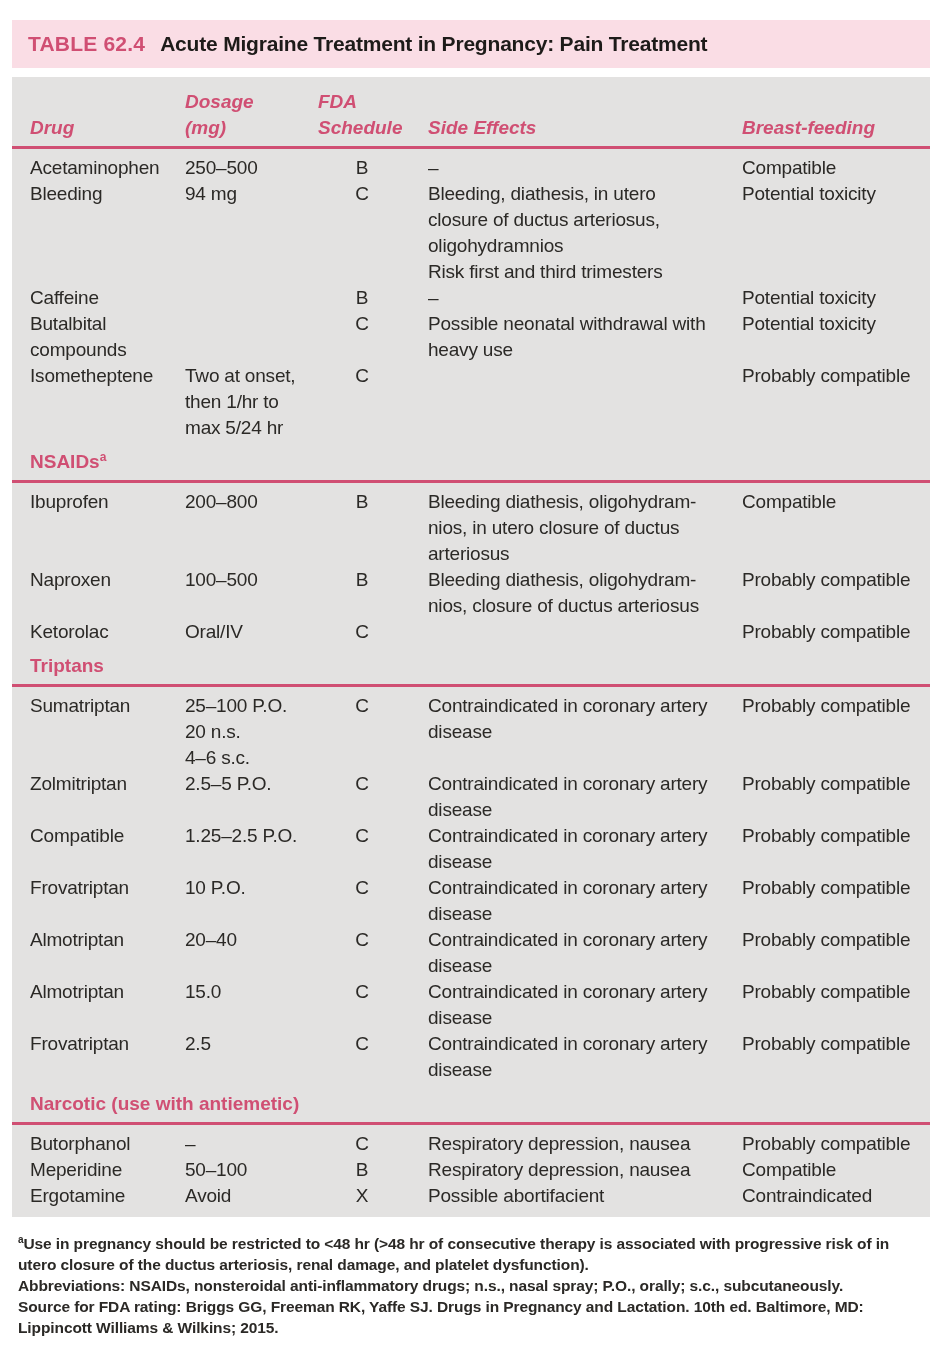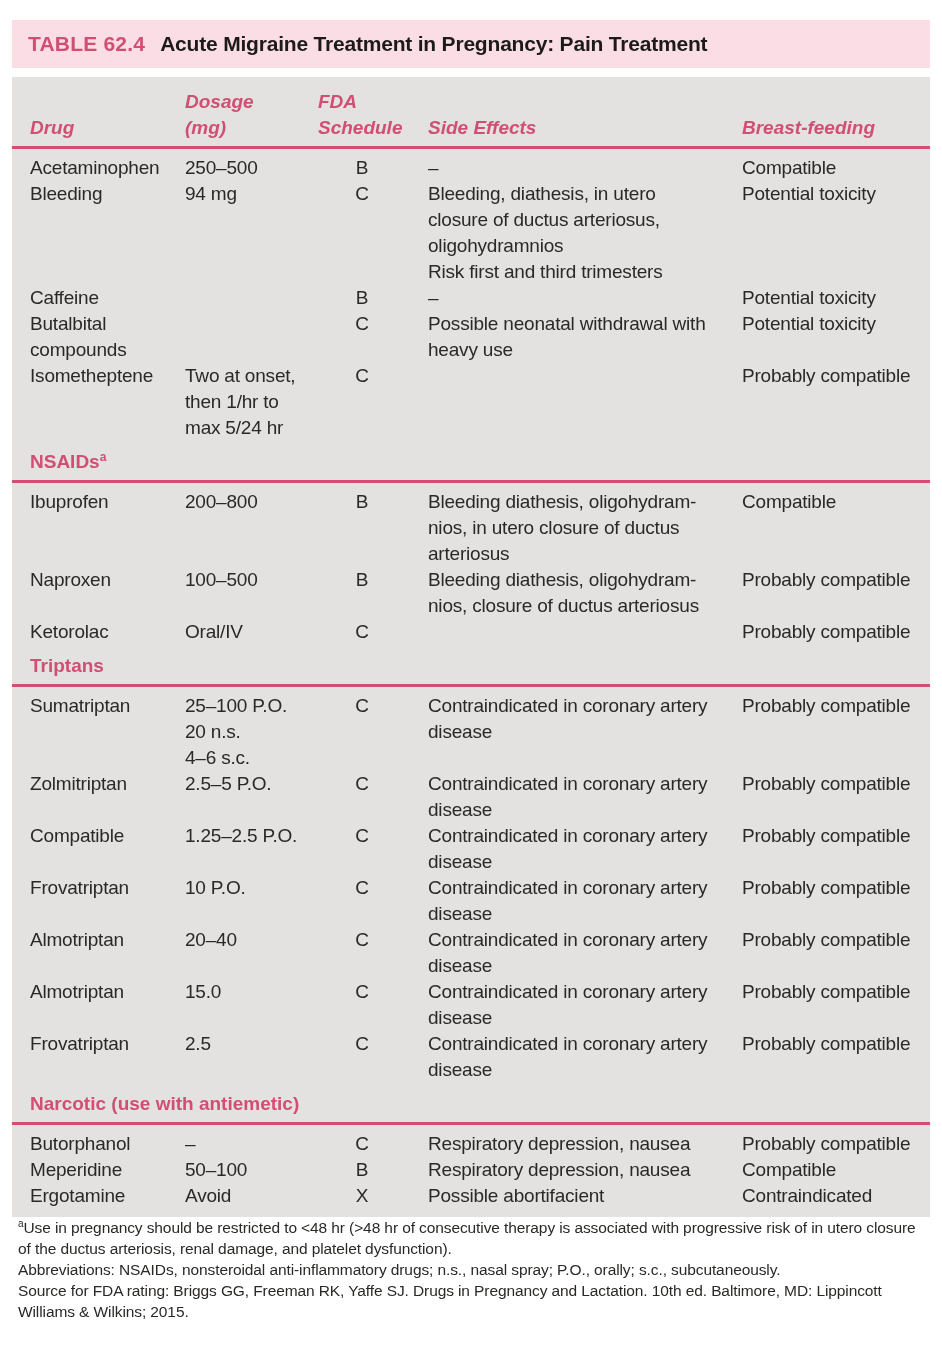--- a/index.html
+++ b/index.html
@@ -65,24 +65,26 @@
   .cell-side-effects { padding-right: 6px; }
   .section-header {
     margin: 8px 12px 0 18px;
     color: var(--accent);
     font-weight: bold;
     font-size: 19px; line-height: 26px;
   }
   .section-header sup { font-size: 12px; line-height: 0; }
 
   .footnotes {
+    margin-top: 16px;
     padding: 0 8px 0 6px;
     font-size: 15.5px; line-height: 21px;
     letter-spacing: -0.1px;
     color: var(--text);
+    font-weight: bold;
   }
   .footnotes p { margin: 0; }
   .footnotes sup { font-size: 10px; line-height: 0; }
 </style>
 </head>
 <body>
 
 <div class="page">
 
   <header class="title-bar">

